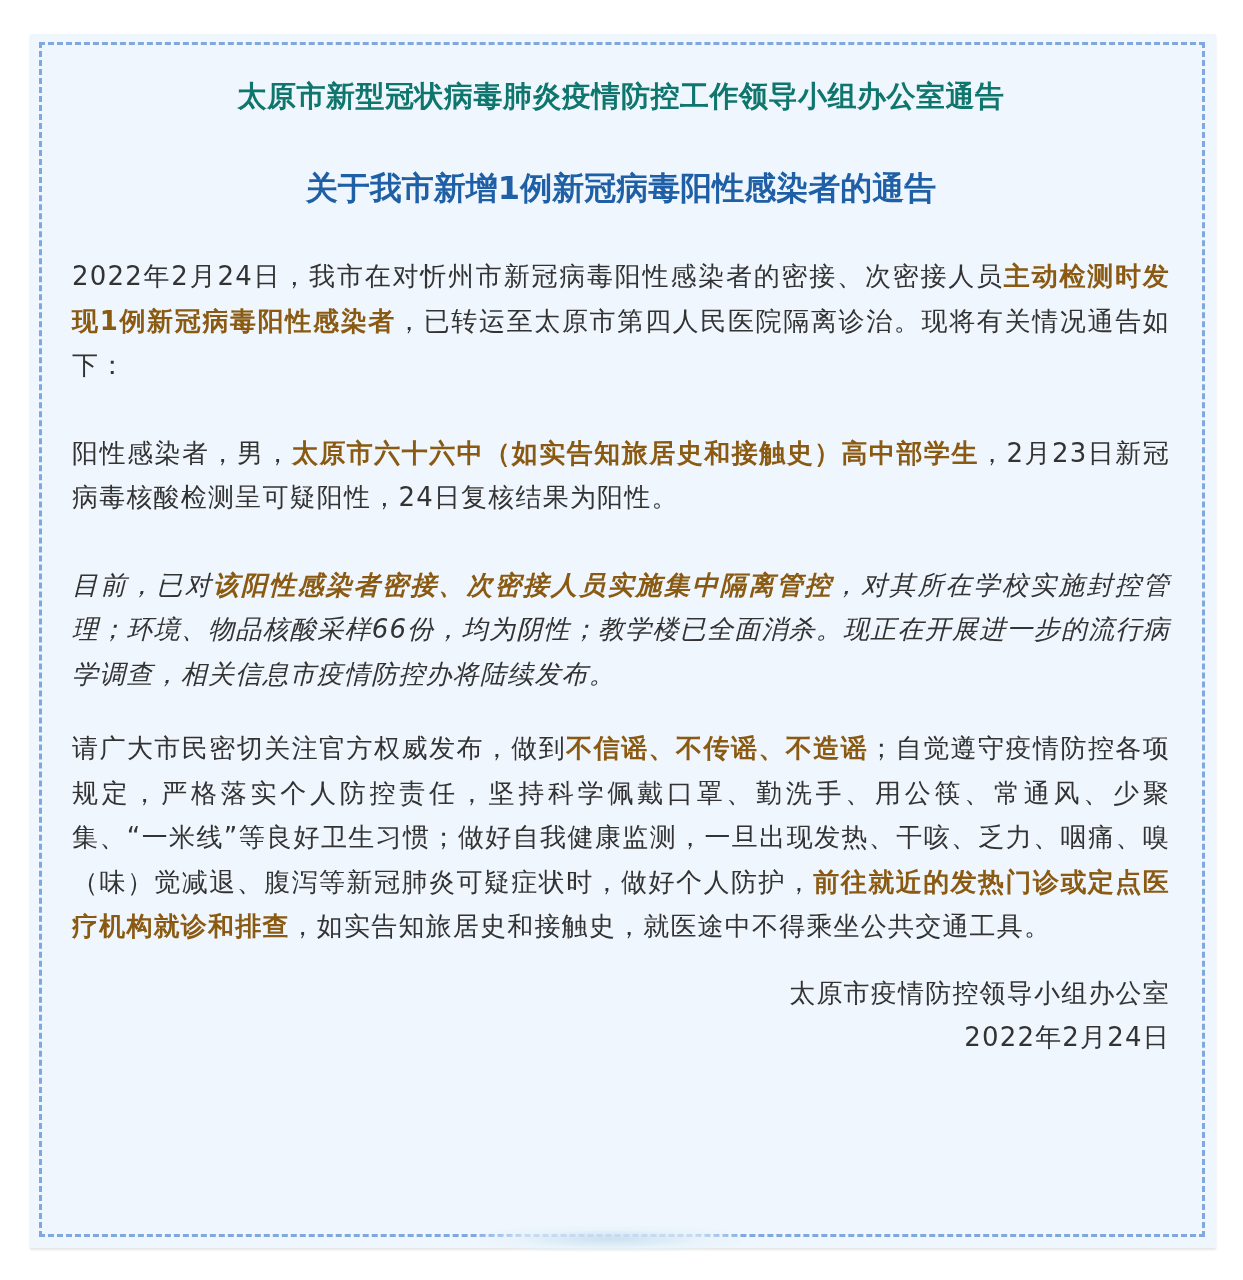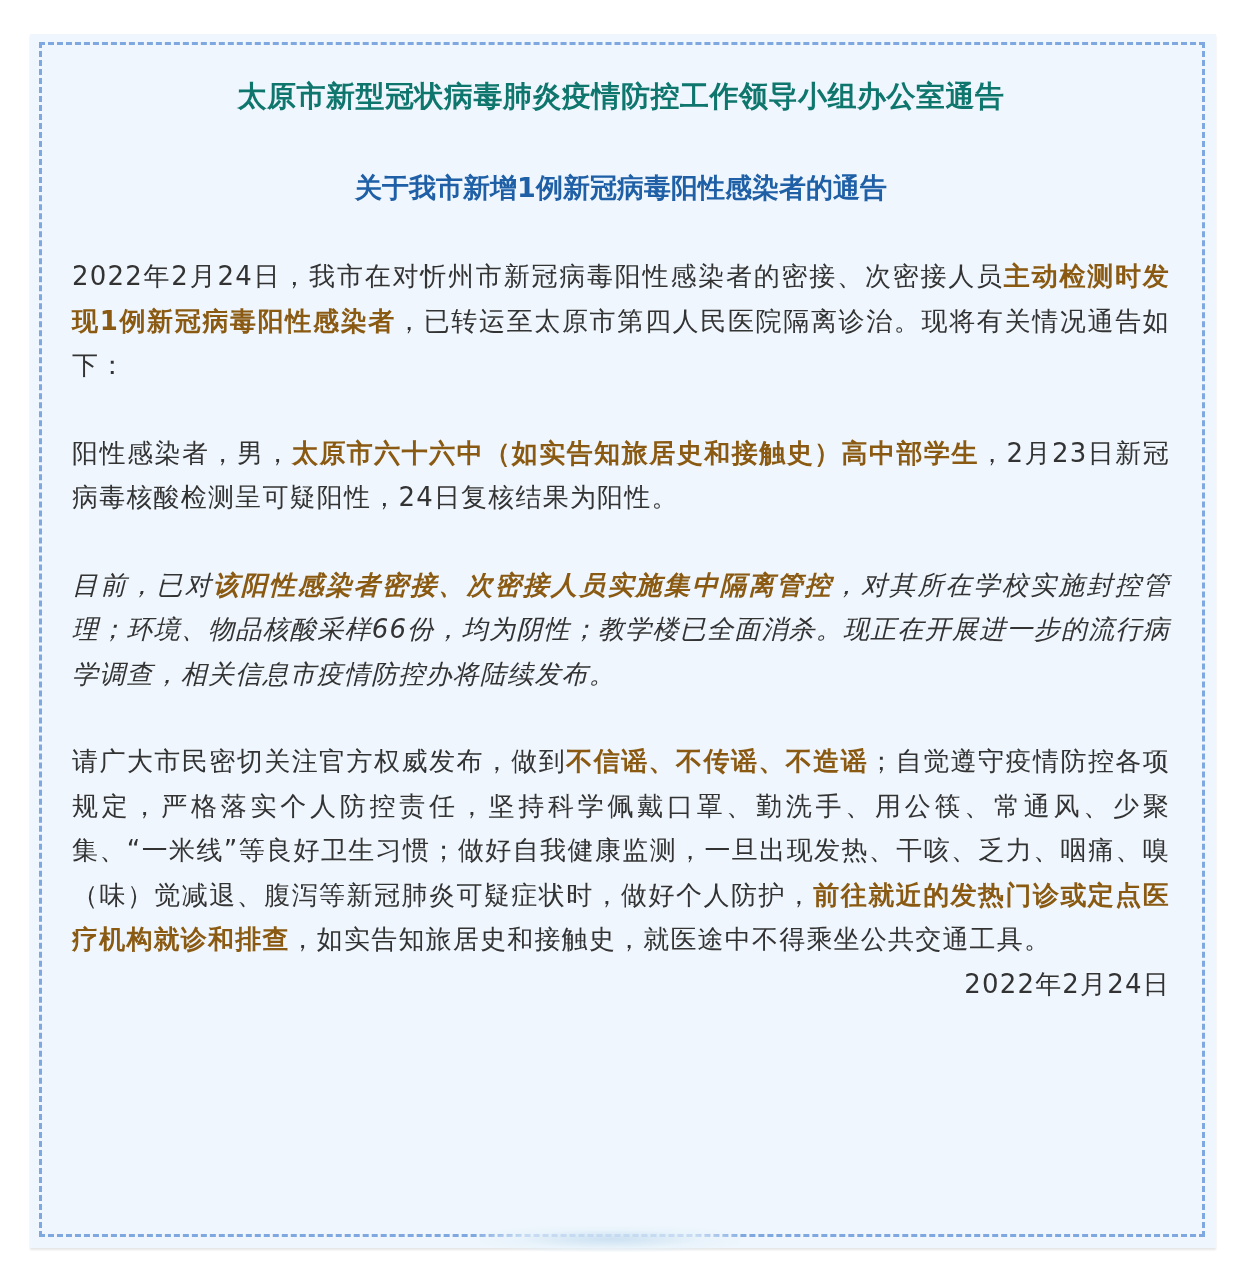--- a/index.html
+++ b/index.html
@@ -59,36 +59,36 @@
       text-align: center;
       color: #333333;
       font-size: 26px;
       line-height: 40px;
       margin-top: 44px;
     }
     .subtitle {
       text-align: center;
       color: #1e5fa6;
       font-weight: bold;
-      font-size: 27px;
+      font-size: 32px;
       line-height: 40px;
       margin-top: 48px;
     }
     .para {
       color: #333333;
       font-size: 26px;
       line-height: 44.5px;
       margin: 0;
       text-align: justify;
       letter-spacing: 1.2px;
     }
     .p1 { margin-top: 46px; }
     .p2 { margin-top: 43px; }
     .p3 { margin-top: 43px; font-style: italic; }
-    .p4 { margin-top: 43px; }
+    .p4 { margin-top: 30px; }
     .hl {
       color: #8a5a12;
       font-weight: bold;
     }
     .sign {
       text-align: right;
       color: #333333;
       font-size: 26px;
       line-height: 44.5px;
       letter-spacing: 1.2px;
@@ -115,14 +115,15 @@
   </p>
 
   <p class="para p3">
     <span>目前，已对</span><span class="hl">该阳性感染者密接、次密接人员实施集中隔离管控</span><span>，对其所在学校实施封控管理；环境、物品核酸采样66份，均为阴性；教学楼已全面消杀。现正在开展进一步的流行病学调查，相关信息市疫情防控办将陆续发布。</span>
   </p>
 
   <p class="para p4">
     <span>请广大市民密切关注官方权威发布，做到</span><span class="hl">不信谣、不传谣、不造谣</span><span>；自觉遵守疫情防控各项规定，严格落实个人防控责任，坚持科学佩戴口罩、勤洗手、用公筷、常通风、少聚集、“一米线”等良好卫生习惯；做好自我健康监测，一旦出现发热、干咳、乏力、咽痛、嗅（味）觉减退、腹泻等新冠肺炎可疑症状时，做好个人防护，</span><span class="hl">前往就近的发热门诊或定点医疗机构就诊和排查</span><span>，如实告知旅居史和接触史，就医途中不得乘坐公共交通工具。</span>
   </p>
 
+  <div class="sign sign-org">太原市疫情防控领导小组办公室</div>
   <div class="sign">2022年2月24日</div>
 </div>
 
 </body></html>

